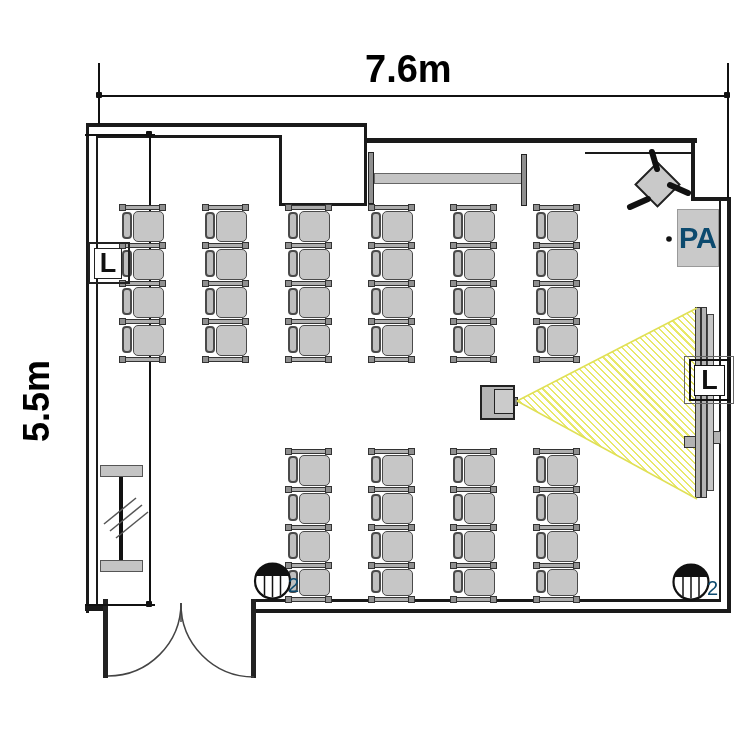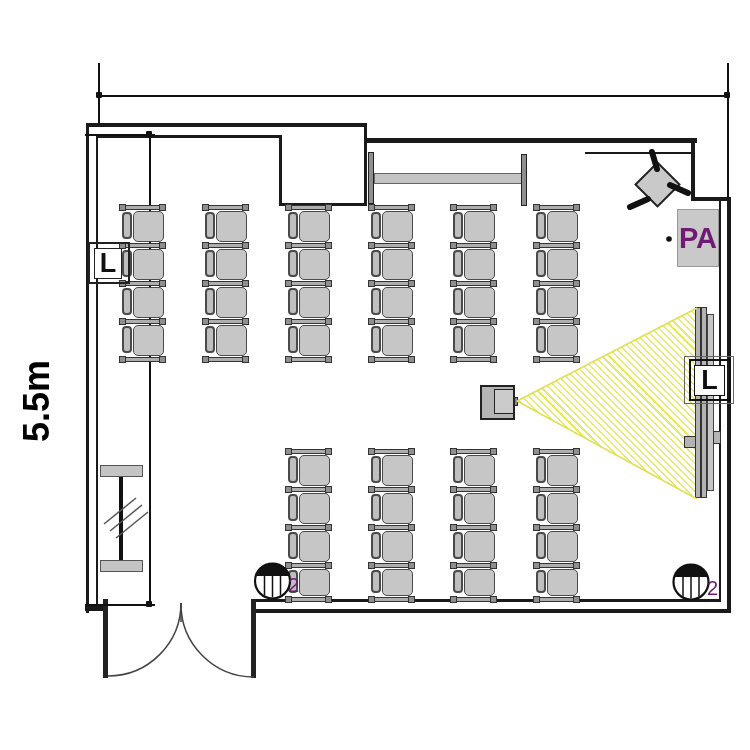--- a/index.html
+++ b/index.html
@@ -4,21 +4,21 @@
 <style>
   html,body{margin:0;padding:0;background:#ffffff;}
   #canvas{position:relative;width:750px;height:750px;background:#fff;overflow:hidden;
           font-family:"Liberation Sans",sans-serif;}
   .abs{position:absolute;box-sizing:border-box;}
   .wall{position:absolute;background:var(--wall,#1a1a1a);}
   .dimline{position:absolute;background:#111;}
   .dimdot{position:absolute;width:6px;height:6px;background:#111;border-radius:1px;}
   .dimtext{position:absolute;font-weight:bold;color:#000;white-space:nowrap;}
   .equip{position:absolute;box-sizing:border-box;}
-  .lbl{position:absolute;color:#701a75;}
+  .lbl{position:absolute;color:#0c4a6e;}
   svg{position:absolute;left:0;top:0;pointer-events:none;}
   #beam{position:absolute;left:0;top:0;width:750px;height:750px;
         clip-path:polygon(517px 401px,697px 308px,697px 499px);
         background:repeating-linear-gradient(45deg,rgba(0,0,0,0) 0 3.5px,var(--beam,#e8e86a) 3.5px 5px);}
 </style>
 </head>
 <body>
 
 <div id="canvas">
 
@@ -46,20 +46,21 @@
   <div class="dimline" style="left:99px;top:95px;width:630px;height:1.8px;"></div>
   <div class="dimline" style="left:98px;top:63px;width:1.8px;height:61px;"></div>
   <div class="dimline" style="left:727px;top:63px;width:1.8px;height:135px;"></div>
   <div class="dimline" style="left:149px;top:134px;width:1.8px;height:471px;"></div>
   <div class="dimline" style="left:85px;top:134px;width:70px;height:1.8px;"></div>
   <div class="dimline" style="left:85px;top:604px;width:70px;height:1.8px;"></div>
   <div class="dimdot" style="left:96px;top:92px;"></div>
   <div class="dimdot" style="left:724px;top:92px;"></div>
   <div class="dimdot" style="left:146px;top:131px;"></div>
   <div class="dimdot" style="left:146px;top:601px;"></div>
+  <div class="dimtext" style="left:365px;top:48px;font-size:38px;">7.6m</div>
   <div class="dimtext" style="left:16px;top:330px;height:112px;font-size:36px;writing-mode:vertical-rl;transform:rotate(180deg);">5.5m</div>
 
   <div class="equip" style="left:368px;top:152px;width:6px;height:52px;background:#8f8f8f;border:1px solid #222;"></div>
   <div class="equip" style="left:374px;top:173px;width:148px;height:11px;background:#c4c4c4;border:1px solid #666;"></div>
   <div class="equip" style="left:521px;top:154px;width:6px;height:52px;background:#8f8f8f;border:1px solid #222;"></div>
 
   <div class="equip" style="left:100px;top:465px;width:43px;height:12px;background:#c4c4c4;border:1px solid #555;"></div>
   <div class="equip" style="left:119px;top:477px;width:4px;height:83px;background:#111;"></div>
   <div class="equip" style="left:100px;top:560px;width:43px;height:12px;background:#c4c4c4;border:1px solid #555;"></div>
 

